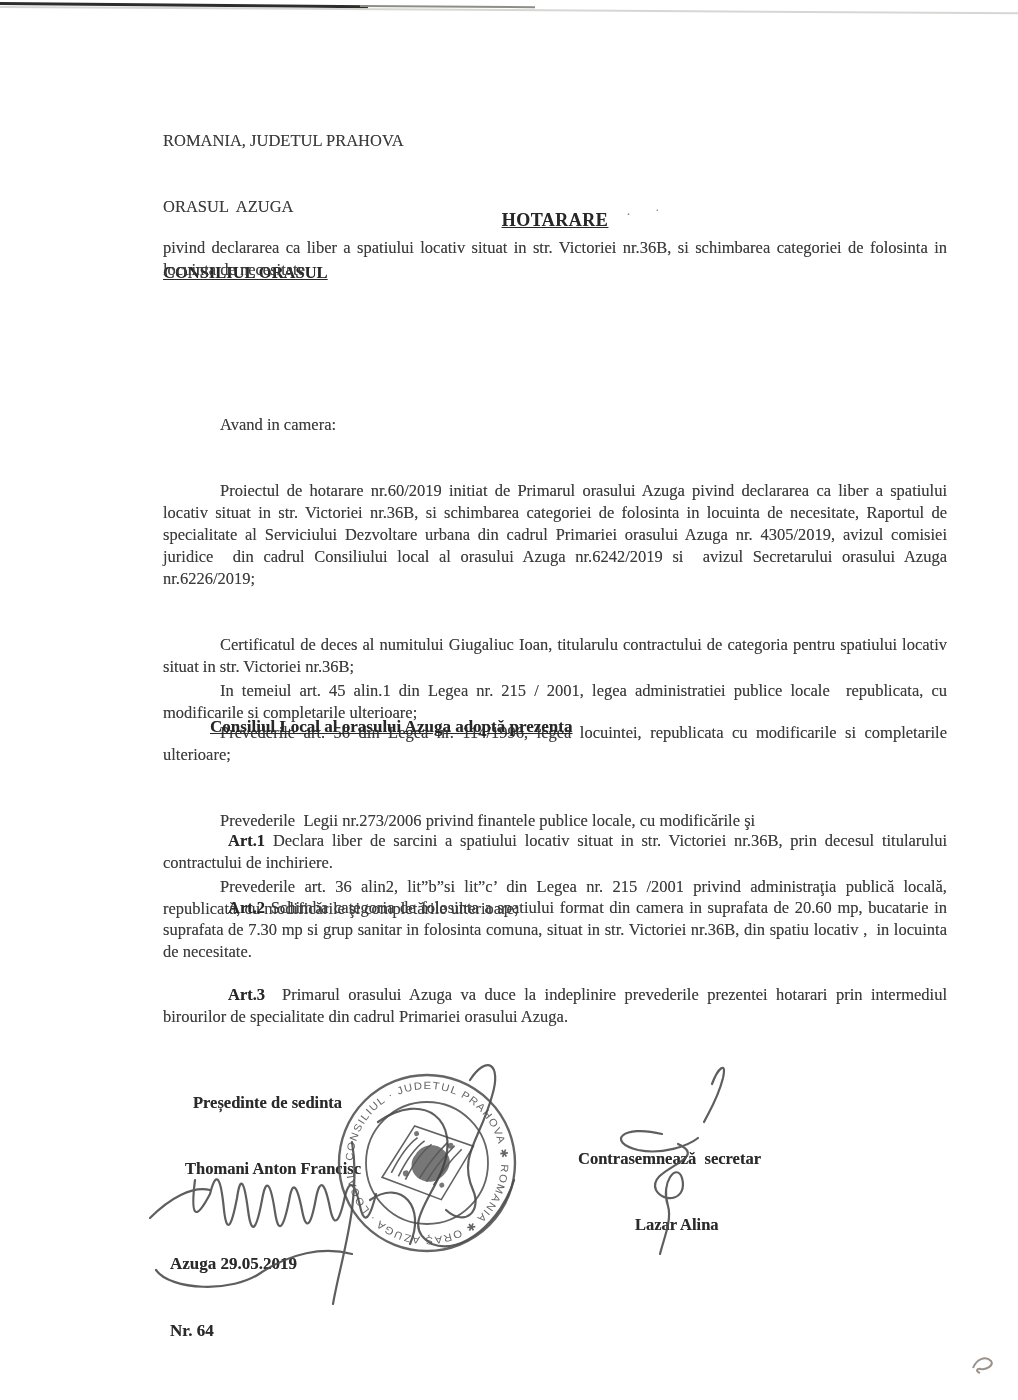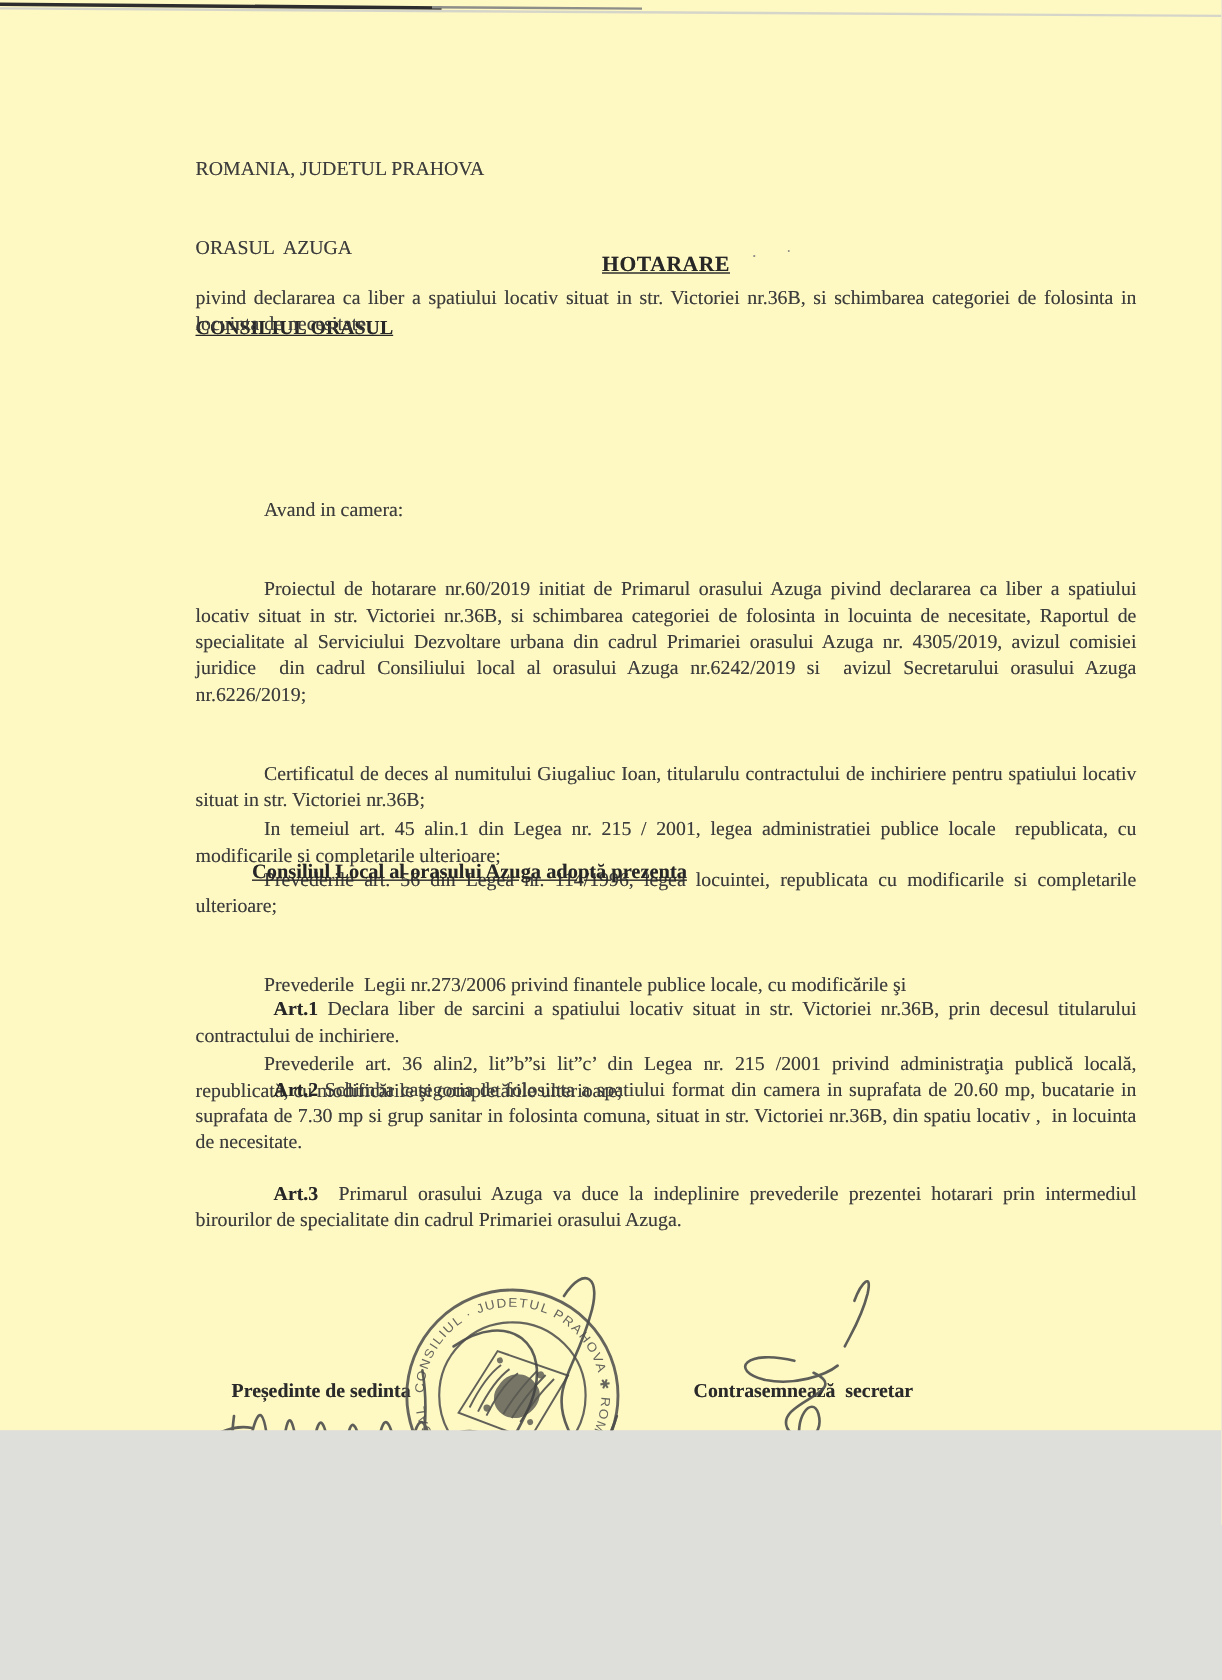--- a/index.html
+++ b/index.html
@@ -1,18 +1,18 @@
 <!DOCTYPE html>
 <html><head>
 <meta charset="utf-8">
 <style>
   html,body{margin:0;padding:0;background:#dededb;}
   .page{
-    position:relative;width:1018px;height:1192px;margin:0 auto;
-    background:#fef9c3;overflow:hidden;
+    position:relative;width:1018px;height:1400px;margin:0 auto;
+    background:#ffffff;overflow:hidden;
     font-family:"Liberation Serif", serif;color:#3a3a3a;
   }
   .blk{
     position:absolute;left:163px;width:784px;
     font-size:16.5px;line-height:22px;text-align:justify;
     white-space:pre-wrap;color:#3c3c3c;
     text-shadow:0 0 0.5px rgba(70,70,70,.55);
   }
   .indent{text-indent:57px;}
   .b{font-weight:bold;color:#272727;text-decoration:underline;}
@@ -59,38 +59,38 @@
   </div>
 
   <div class="blk center b title" style="top:209px;">HOTARARE</div>
   <div class="title-marks">· ˙</div>
 
   <div class="blk" style="top:237px;">pivind declararea ca liber a spatiului locativ situat in str. Victoriei nr.36B, si schimbarea categoriei de folosinta in locuinta de necesitate</div>
 
   <div class="blk" style="top:370px;">
     <div class="indent">Avand in camera:</div>
     <div class="indent">Proiectul de hotarare nr.60/2019 initiat de Primarul orasului Azuga pivind declararea ca liber a spatiului locativ situat in str. Victoriei nr.36B, si schimbarea categoriei de folosinta in locuinta de necesitate, Raportul de specialitate al Serviciului Dezvoltare urbana din cadrul Primariei orasului Azuga nr. 4305/2019, avizul comisiei juridice  din cadrul Consiliului local al orasului Azuga nr.6242/2019 si  avizul Secretarului orasului Azuga nr.6226/2019;</div>
-    <div class="indent">Certificatul de deces al numitului Giugaliuc Ioan, titularulu contractului de inchiriere pentru spatiului locativ situat in str. Victoriei nr.36B;</div>
+    <div class="indent">Certificatul de deces al numitului Giugaliuc Ioan, titularulu contractului de categoria pentru spatiului locativ situat in str. Victoriei nr.36B;</div>
     <div class="indent">Prevederile art. 56 din Legea nr. 114/1996, legea locuintei, republicata cu modificarile si completarile ulterioare;</div>
     <div class="indent">Prevederile  Legii nr.273/2006 privind finantele publice locale, cu modificările şi</div>
     <div class="indent">Prevederile art. 36 alin2, lit”b”si lit”c’ din Legea nr. 215 /2001 privind administraţia publică locală, republicată, cu modificările şi completările ulterioare;</div>
   </div>
 
   <div class="blk indent" style="top:680px;">In temeiul art. 45 alin.1 din Legea nr. 215 / 2001, legea administratiei publice locale  republicata, cu modificarile si completarile ulterioare;</div>
 
   <div class="blk b" style="top:716px;text-indent:47px;text-align:left;font-size:17px;">Consiliul Local al orasului Azuga adoptă prezenta</div>
 
 
   <p class="blk" style="top:830px;margin:0;text-indent:65px;"><span class="art-label">Art.1</span> <span>Declara liber de sarcini a spatiului locativ situat in str. Victoriei nr.36B, prin decesul titularului contractului de inchiriere.</span></p>
 
   <p class="blk" style="top:897px;margin:0;text-indent:65px;"><span class="art-label">Art.2</span> <span>Schimba categoria de folosinta a spatiului format din camera in suprafata de 20.60 mp, bucatarie in suprafata de 7.30 mp si grup sanitar in folosinta comuna, situat in str. Victoriei nr.36B, din spatiu locativ ,  in locuinta de necesitate.</span></p>
 
   <p class="blk" style="top:984px;margin:0;text-indent:65px;"><span class="art-label">Art.3</span> <span> Primarul orasului Azuga va duce la indeplinire prevederile prezentei hotarari prin intermediul birourilor de specialitate din cadrul Primariei orasului Azuga.</span></p>
 
-  <div class="blk sig-left" style="top:1104px;">
+  <div class="blk sig-left" style="top:1048px;">
     <div class="role">Președinte de sedinta</div>
     <div class="name">Thomani Anton Francisc</div>
   </div>
 
   <div class="blk sig-right" style="top:1104px;">
     <div class="role">Contrasemnează  secretar</div>
     <div class="name">Lazar Alina</div>
   </div>
 
   <div class="blk footer" style="top:1208px;">

